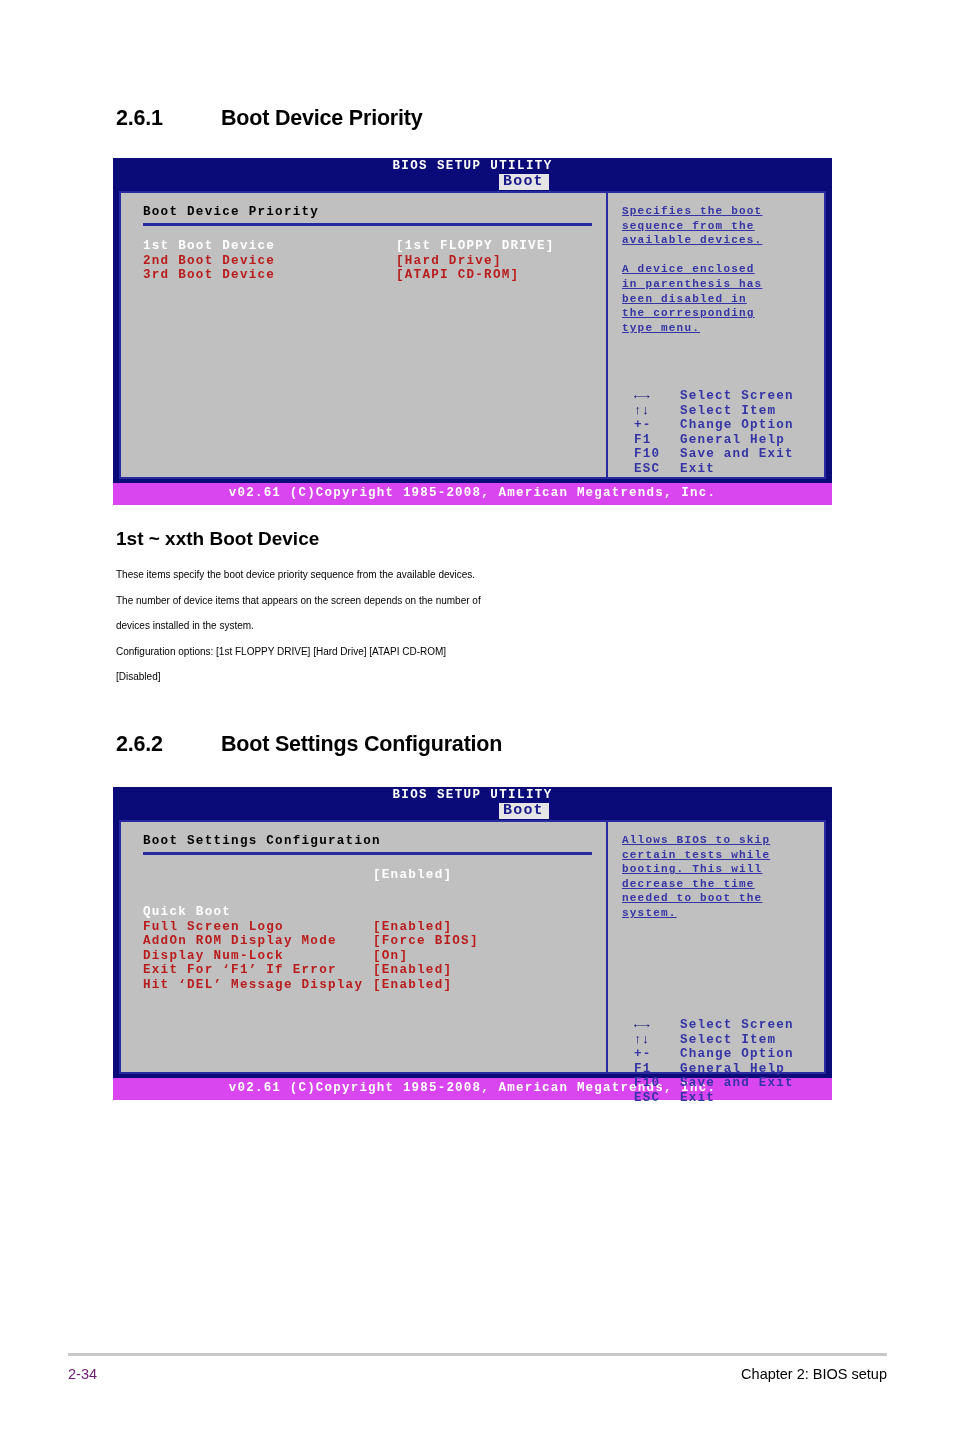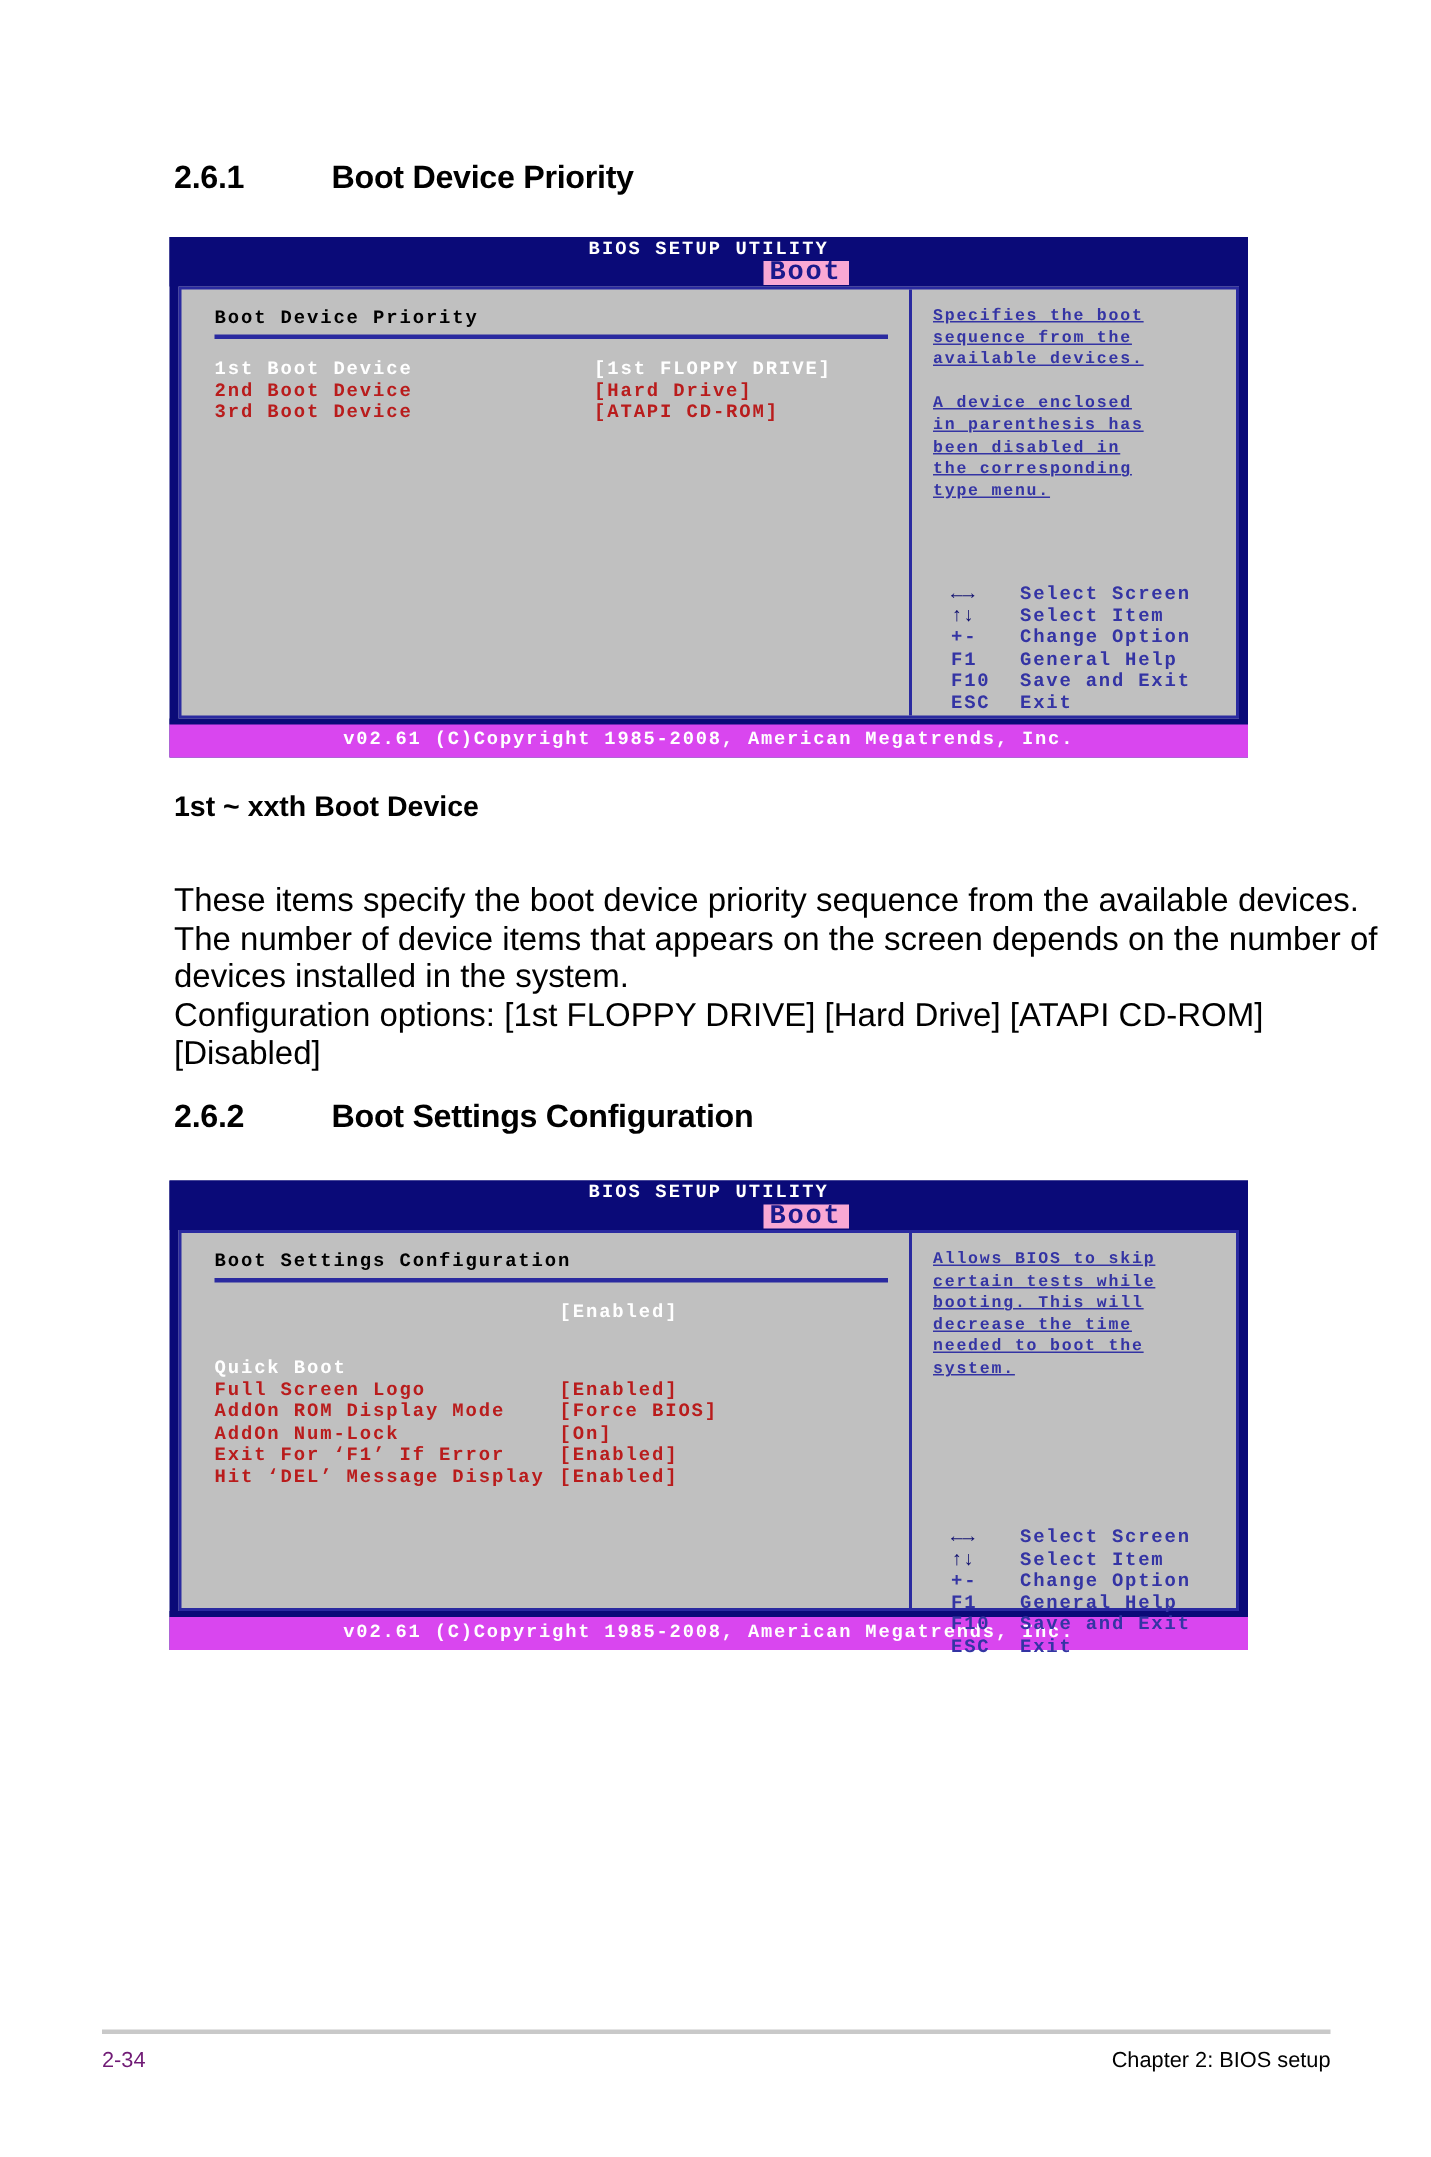--- a/index.html
+++ b/index.html
@@ -62,25 +62,25 @@
     letter-spacing: 1.4px;
   }
   .bios-tabrow {
     position: absolute;
     left: 0; right: 0;
     top: 16px;
     height: 16px;
   }
   .bios-tab {
     position: absolute;
-    left: 396px;
+    left: 386px;
     top: 0;
-    background: #f9a8d4;
+    background: #e5e5e5;
     color: #1a1a8c;
-    font-size: 18px;
+    font-size: 15px;
     font-weight: bold;
     letter-spacing: 1.2px;
     padding: 1px 5px 1px 4px;
     line-height: 14px;
   }
 
   .bios-body {
     position: relative;
     background: #c0c0c0;
     border: 2px solid #2a2aa0;
@@ -193,25 +193,24 @@
   
   .sub-heading {
     position: absolute;
     font-size: 19px;
     font-weight: bold;
     color: #000;
     white-space: nowrap;
   }
   .prose {
     position: absolute;
-    font-size: 22px;
+    font-size: 10px;
     line-height: 25.5px;
     color: #000;
     width: 730px;
-    margin-top: 25px;
   }
   .prose div { white-space: nowrap; }
 
   
   .footer-rule {
     position: absolute;
     left: 68px;
     top: 1353px;
     width: 819px;
     height: 3px;
@@ -340,21 +339,21 @@
             </div>
             <div class="opt-row">
               <span class="opt-label" style="width: 230px;">Full Screen Logo</span>
               <span class="opt-value">[Enabled]</span>
             </div>
             <div class="opt-row">
               <span class="opt-label" style="width: 230px;">AddOn ROM Display Mode</span>
               <span class="opt-value">[Force BIOS]</span>
             </div>
             <div class="opt-row">
-              <span class="opt-label" style="width: 230px;">AddOn Num-Lock</span>
+              <span class="opt-label" style="width: 230px;">Display Num-Lock</span>
               <span class="opt-value">[On]</span>
             </div>
             <div class="opt-row">
               <span class="opt-label" style="width: 230px;">Exit For ‘F1’ If Error</span>
               <span class="opt-value">[Enabled]</span>
             </div>
             <div class="opt-row">
               <span class="opt-label" style="width: 230px;">Hit ‘DEL’ Message Display</span>
               <span class="opt-value">[Enabled]</span>
             </div>

